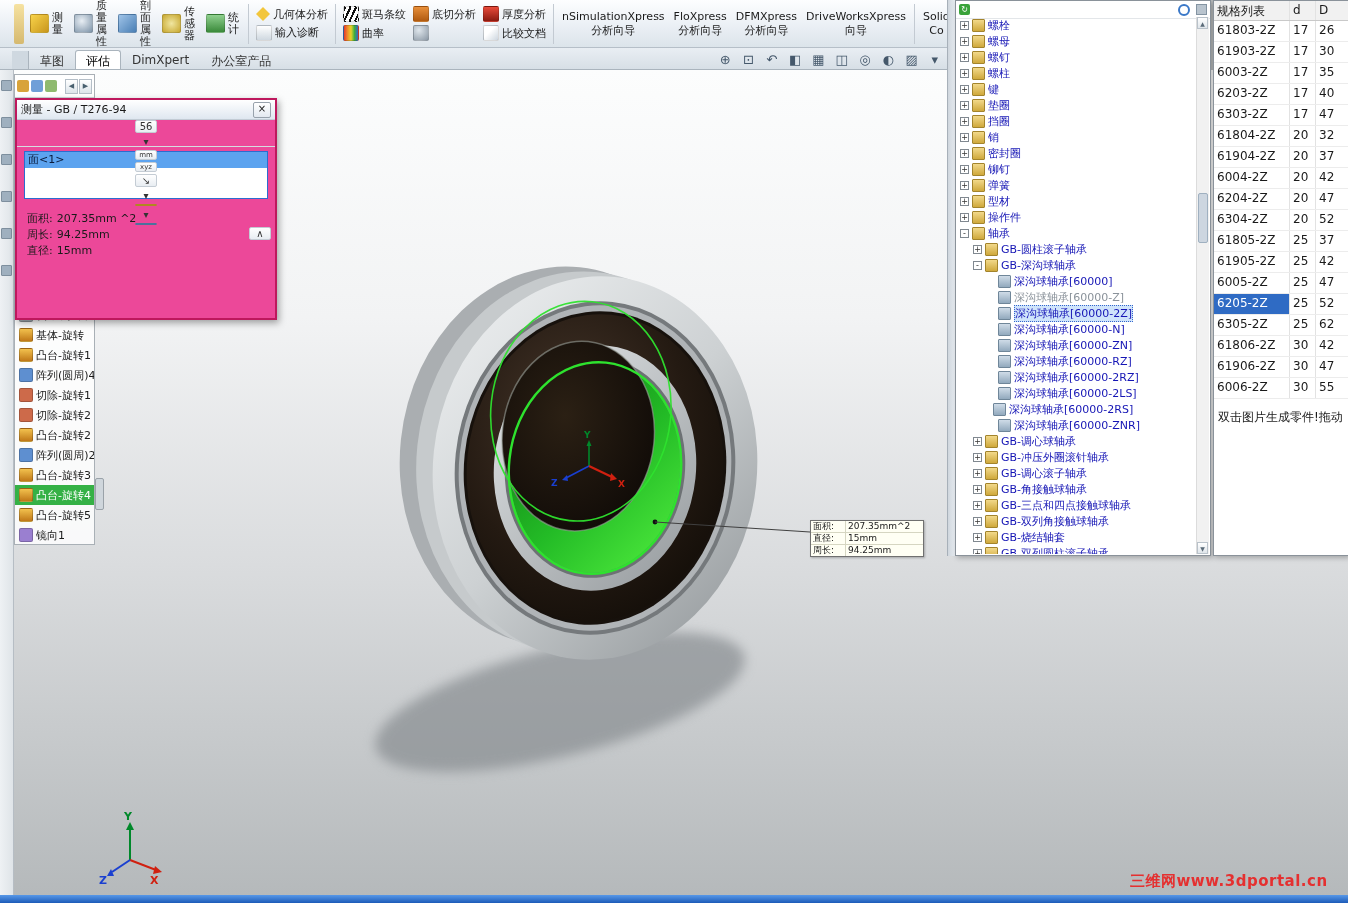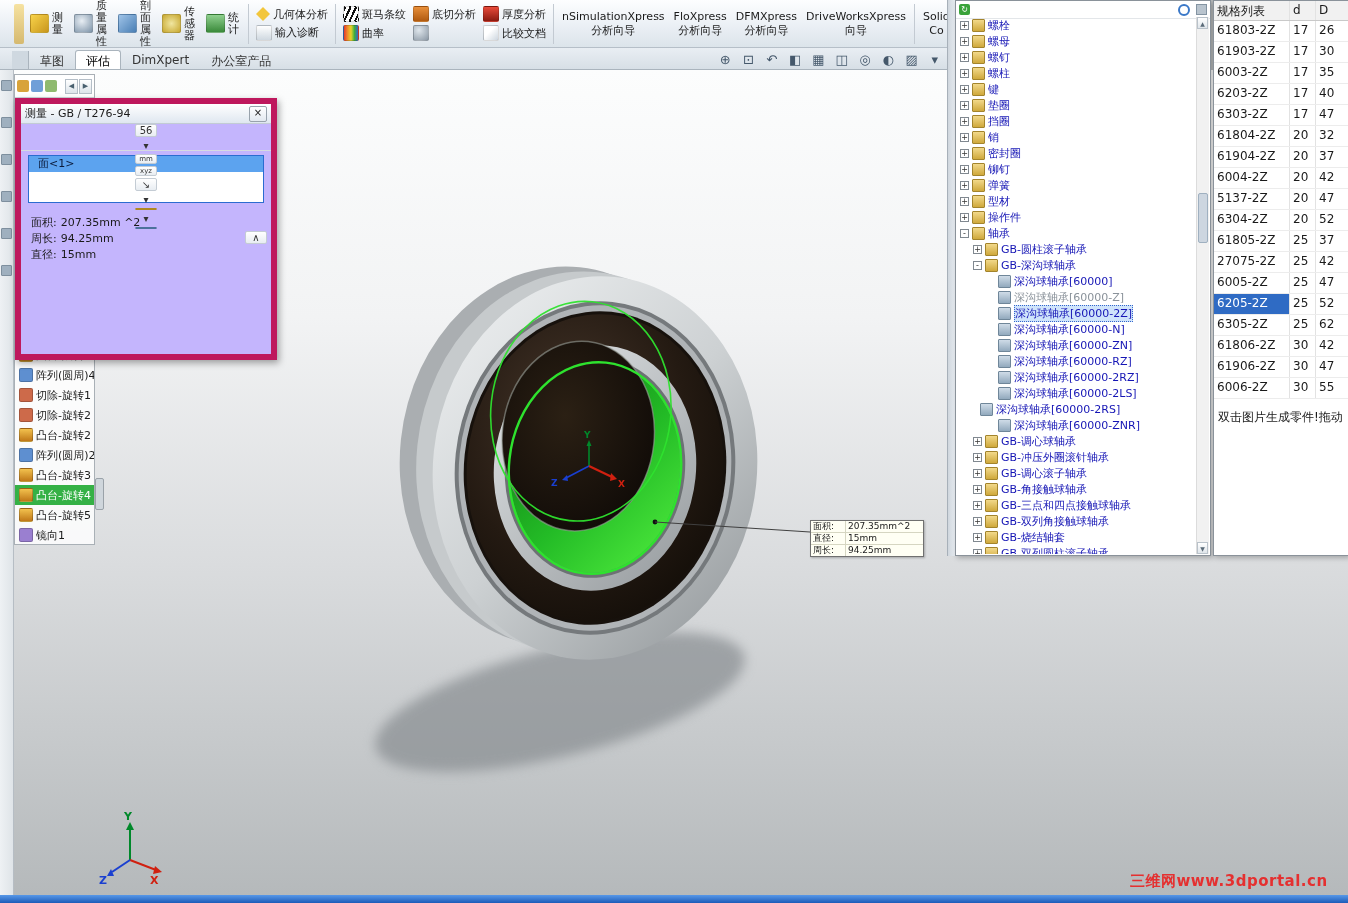--- a/index.html
+++ b/index.html
@@ -73,36 +73,36 @@
   .ftree-items{position:absolute;left:0;top:230px;width:100%;}
   .ft-item{display:flex;align-items:center;gap:3px;height:20px;padding-left:4px;font-size:11px;white-space:nowrap;overflow:hidden;}
   .ft-item.selected{background:#35b146;color:#ffffff;}
   .ft-ic{width:12px;height:12px;border-radius:2px;flex:none;border:1px solid rgba(0,0,0,.2);}
   .ic-sketch{background:#a8b2ba;} .ic-revolve{background:linear-gradient(180deg,#f2c14e,#c07818);}
   .ic-pattern{background:#5e8fd0;} .ic-cut{background:#cd6a4a;} .ic-mirror{background:#9a7fd0;}
   .ftree-grip{position:absolute;left:95px;top:478px;width:7px;height:30px;background:#cfd6dc;
               border:1px solid #9aa2a9;border-radius:2px;}
 
   
-  .measure-dlg{position:absolute;left:15px;top:98px;width:262px;height:262px;box-sizing:border-box;
-               background:#c4b5fd;border:6px solid #be185d;box-shadow:2px 3px 7px rgba(0,0,0,.35);z-index:40;}
+  .measure-dlg{position:absolute;left:15px;top:98px;width:262px;height:222px;box-sizing:border-box;
+               background:#ec4899;border:2px solid #be185d;box-shadow:2px 3px 7px rgba(0,0,0,.35);z-index:40;}
   .dlg-title{height:19px;background:linear-gradient(#ffffff,#dfe7f0);border-bottom:1px solid #c2cbd4;
              display:flex;align-items:center;padding:0 4px;font-size:11px;}
   .dlg-close{margin-left:auto;width:16px;height:14px;border:1px solid #98a2ac;background:linear-gradient(#fff,#e3e9f0);
              font-size:10px;line-height:12px;text-align:center;border-radius:2px;}
   .dlg-tools{height:26px;display:flex;align-items:center;gap:2px;padding:0 4px;border-bottom:1px solid #d6dbe0;flex-direction:column;}
   .dlg-ic{height:18px;min-width:16px;display:flex;align-items:center;justify-content:center;font-size:10px;
           color:#333;border:1px solid #c4ccd4;background:linear-gradient(#fff,#e8edf2);border-radius:2px;padding:0 2px;}
   .dlg-ic.flat{border-color:transparent;background:none;}
   .dlg-ic.folder{background:linear-gradient(#fce28a,#e0ab30);border-color:#b08820;width:16px;}
   .dlg-ic.save{background:linear-gradient(#cfe0f5,#7ba3d6);border-color:#4c719c;width:16px;}
   .dlg-units{font-size:7px;line-height:8px;text-align:center;}
   .dlg-collapse{margin-left:auto;}
   .dlg-list{margin:4px 7px;height:46px;background:#fff;border:1px solid #2b6cd0;font-size:11px;}
-  .dlg-row-sel{height:16px;background:#5ca3ef;color:#0a1a3a;padding:0 9px;line-height:16px;}
+  .dlg-row-sel{height:16px;background:#5ca3ef;color:#0a1a3a;padding:0 3px;line-height:16px;}
   .dlg-row-empty{height:16px;}
   .dlg-results{padding:8px 10px 0;font-size:11px;line-height:16px;white-space:nowrap;}
   .dlg-results .rlabel{margin-right:4px;}
 
   
   .pane-edge{position:absolute;left:947px;top:0;width:8px;height:556px;
              background:linear-gradient(90deg,#cfd6dd,#e8edf2);border-left:1px solid #a7b0b9;box-sizing:border-box;}
   .ptree{position:absolute;left:955px;top:0;width:256px;height:556px;box-sizing:border-box;background:#fff;
          border:1px solid #8a929a;box-shadow:2px 2px 5px rgba(0,0,0,.25);}
   .ptree-toolbar{height:15px;display:flex;align-items:center;padding:1px 3px;gap:5px;border-bottom:1px solid #e3e6e9;}
@@ -578,21 +578,21 @@
           <span class="pt-lbl">深沟球轴承[60000-RZ]</span>
         </div>
         <div class="pt-row" style="padding-left: 41px;">
           <span class="pt-ic leaf"></span>
           <span class="pt-lbl">深沟球轴承[60000-2RZ]</span>
         </div>
         <div class="pt-row" style="padding-left: 41px;">
           <span class="pt-ic leaf"></span>
           <span class="pt-lbl">深沟球轴承[60000-2LS]</span>
         </div>
-        <div class="pt-row" style="padding-left: 23px; align-items: center;">
+        <div class="pt-row" style="padding-left: 36px; align-items: center;">
           <span class="pt-ic leaf"></span>
           <span class="pt-lbl">深沟球轴承[60000-2RS]</span>
         </div>
         <div class="pt-row" style="padding-left: 41px;">
           <span class="pt-ic leaf"></span>
           <span class="pt-lbl">深沟球轴承[60000-ZNR]</span>
         </div>
         <div class="pt-row" style="padding-left: 16px;">
           <span class="pt-exp">+</span>
           <span class="pt-ic"></span>
@@ -682,36 +682,36 @@
           <div class="cell c0">61904-2Z</div>
           <div class="cell c1">20</div>
           <div class="cell c2">37</div>
         </div>
         <div class="spec-row">
           <div class="cell c0">6004-2Z</div>
           <div class="cell c1">20</div>
           <div class="cell c2">42</div>
         </div>
         <div class="spec-row">
-          <div class="cell c0">5137-2Z</div>
+          <div class="cell c0">6204-2Z</div>
           <div class="cell c1">20</div>
           <div class="cell c2">47</div>
         </div>
         <div class="spec-row">
           <div class="cell c0">6304-2Z</div>
           <div class="cell c1">20</div>
           <div class="cell c2">52</div>
         </div>
         <div class="spec-row">
           <div class="cell c0">61805-2Z</div>
           <div class="cell c1">25</div>
           <div class="cell c2">37</div>
         </div>
         <div class="spec-row">
-          <div class="cell c0">27075-2Z</div>
+          <div class="cell c0">61905-2Z</div>
           <div class="cell c1">25</div>
           <div class="cell c2">42</div>
         </div>
         <div class="spec-row">
           <div class="cell c0">6005-2Z</div>
           <div class="cell c1">25</div>
           <div class="cell c2">47</div>
         </div>
         <div class="spec-row">
           <div class="cell c0 sel">6205-2Z</div>

